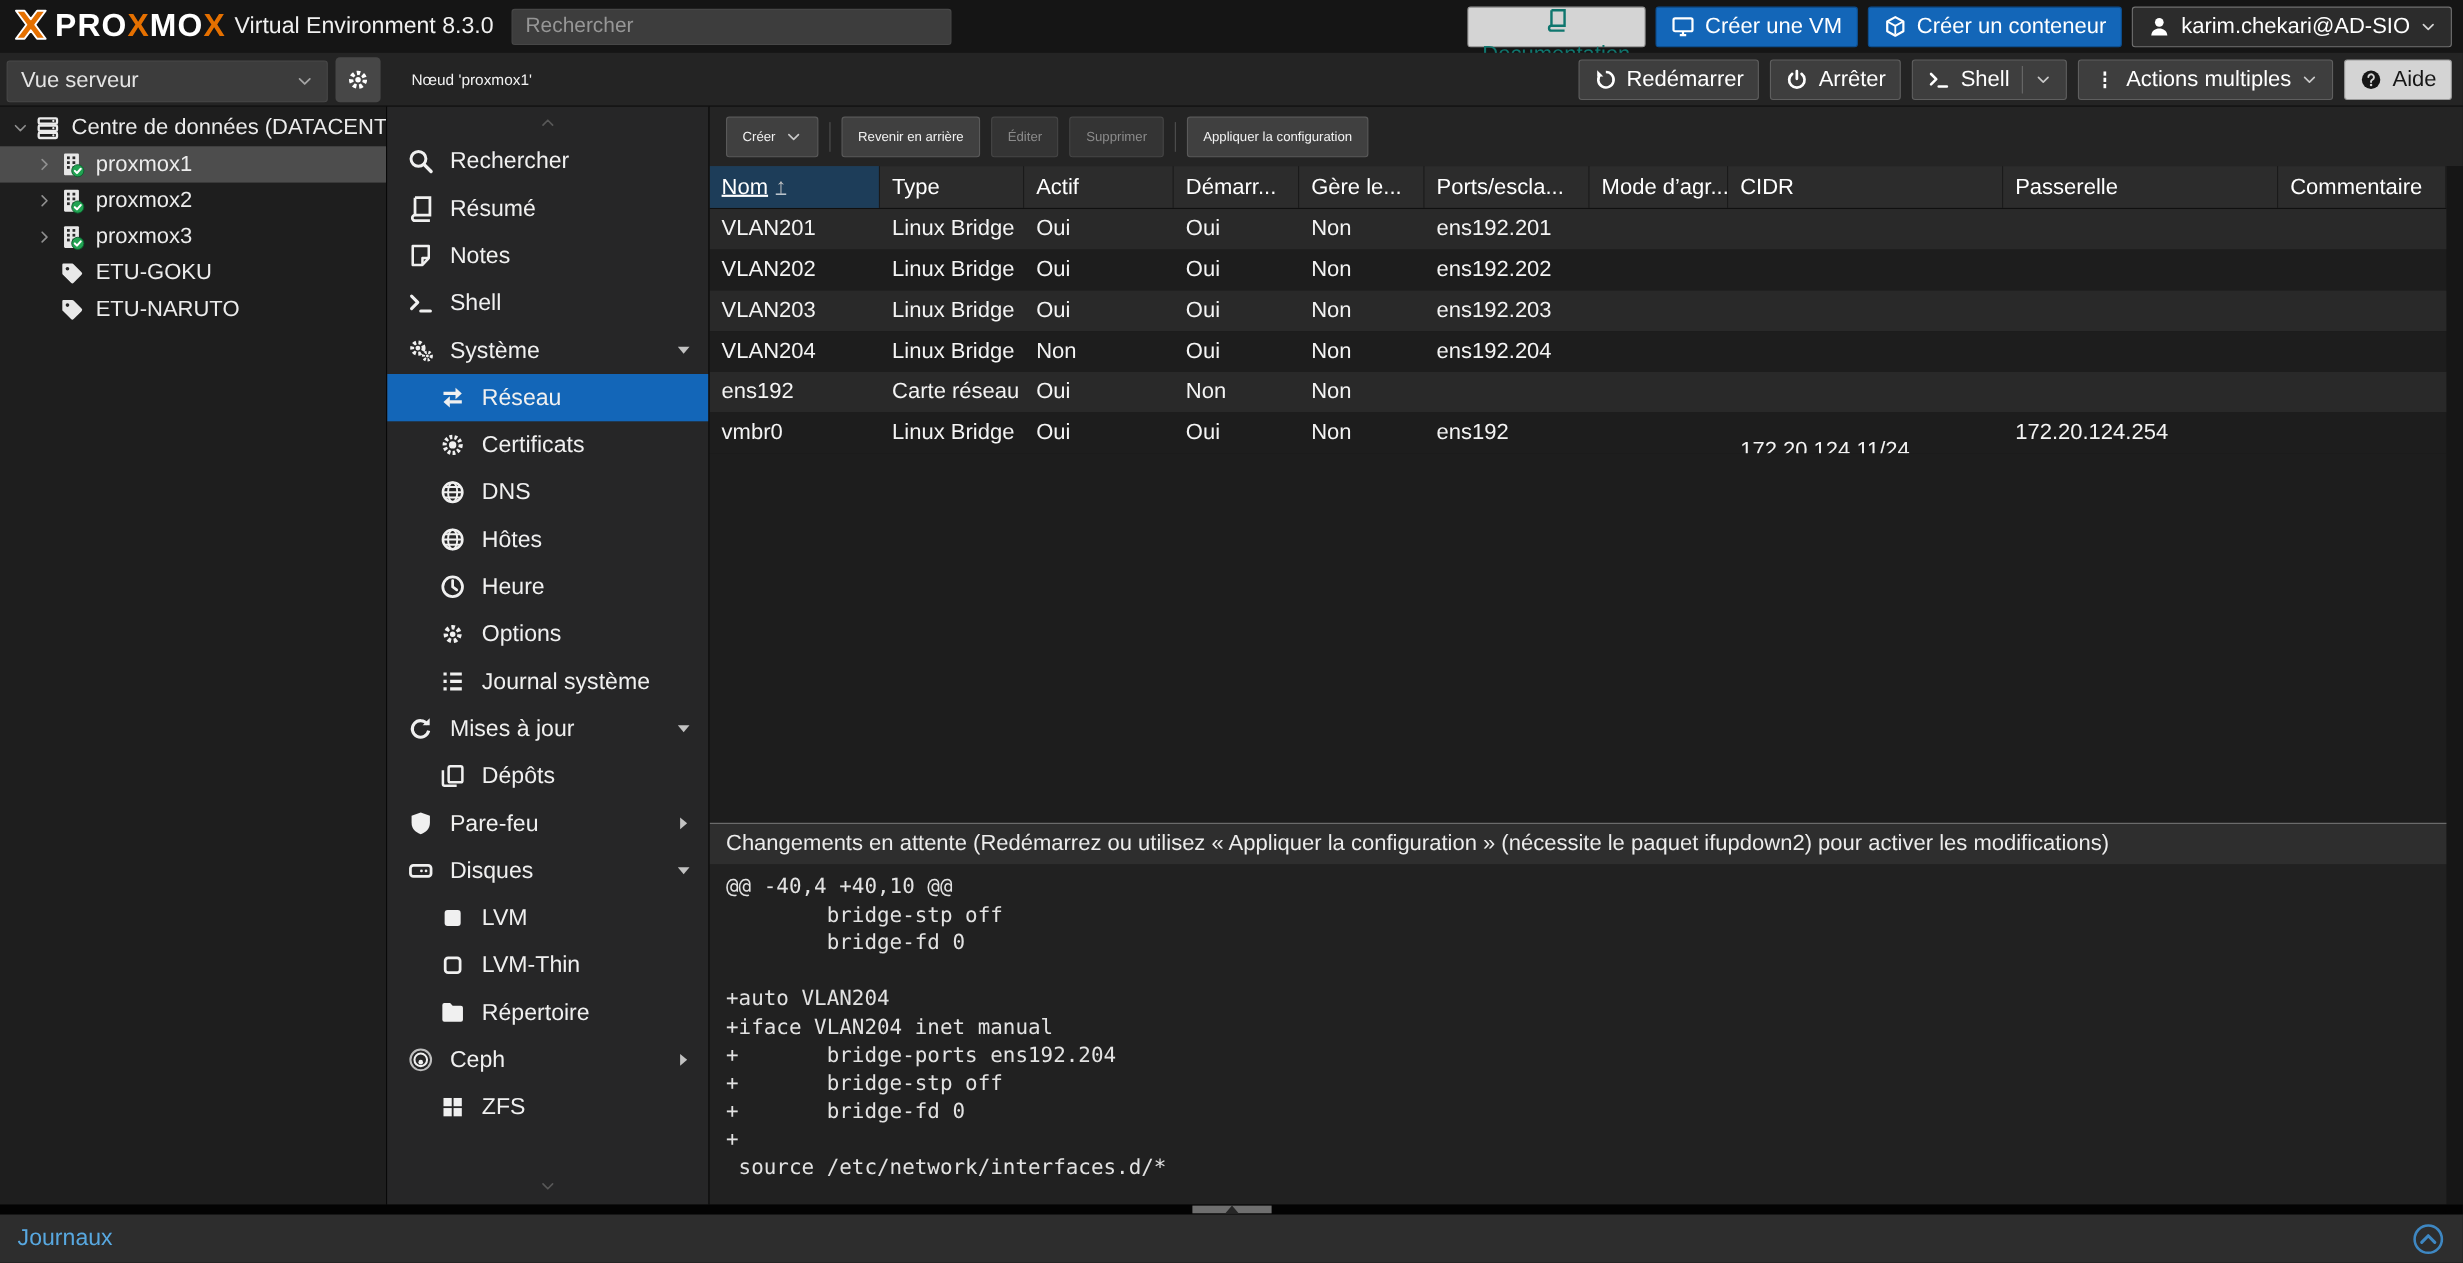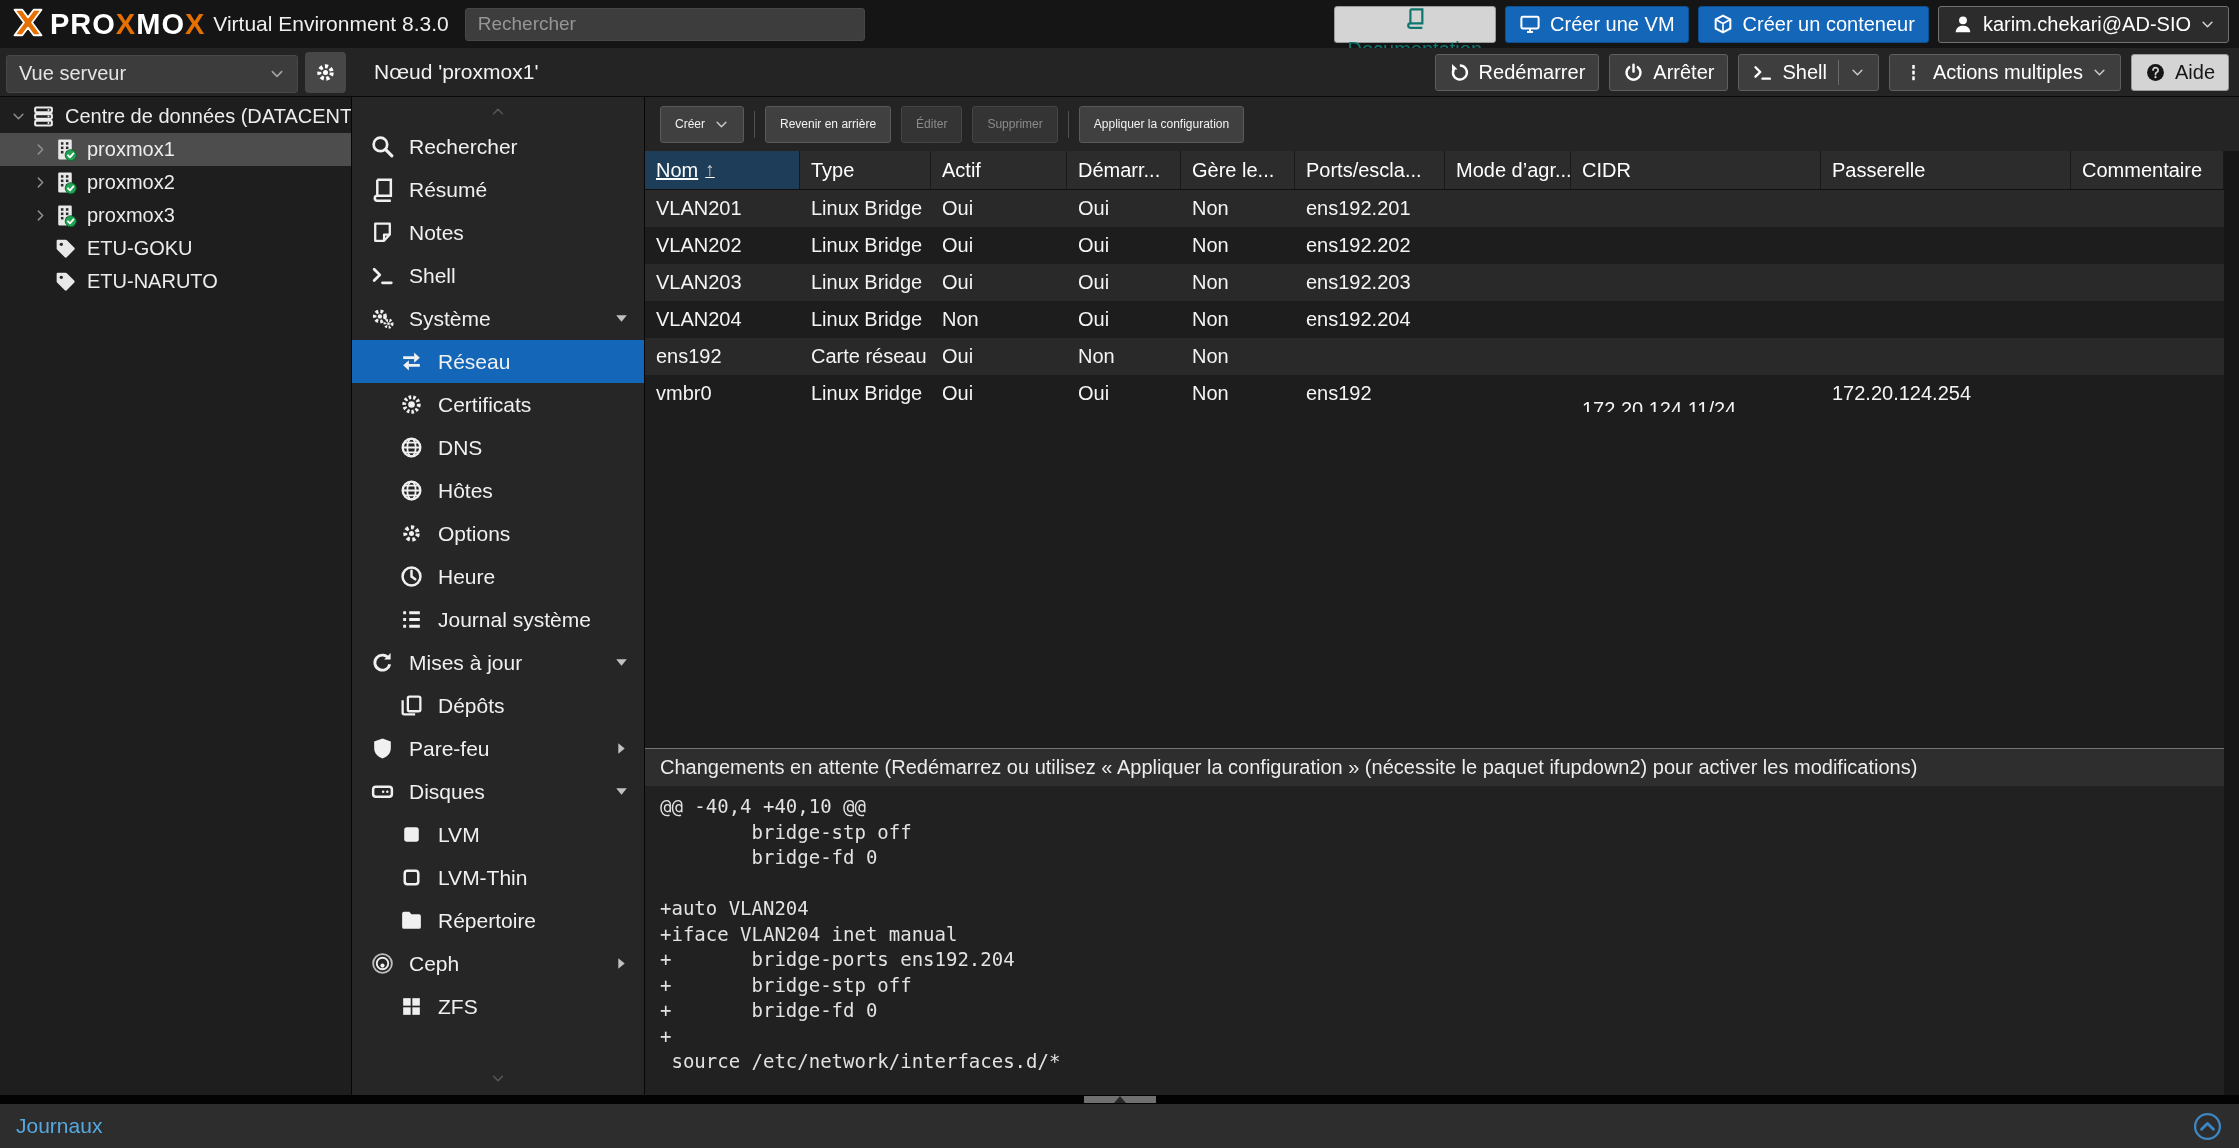--- a/index.html
+++ b/index.html
@@ -24,21 +24,21 @@
   .hbtn.primary{background:#1366b8;color:#fff;border:1px solid #0d4f91;}
   .hbtn.dark{background:#2c2c2c;color:#fff;border:1px solid #717171;}
 
   
   .subbar{flex:0 0 48px;background:#242424;display:flex;align-items:center;border-bottom:1px solid #090909;}
   .view-wrap{flex:0 0 352px;display:flex;align-items:flex-end;padding:0 6px;box-sizing:border-box;gap:7px;}
   .view-select{flex:1;height:38px;background:#3c3c3c;border:1px solid #484848;border-radius:3px;display:flex;align-items:center;padding:0 12px;font-size:20px;color:#e4e4e4;cursor:pointer;box-sizing:border-box;}
   .view-select .chev{margin-left:auto;width:16px;height:16px;color:#a5a5a5;}
   .gear-btn{width:41px;height:41px;background:#474747;border-radius:4px;display:flex;align-items:center;justify-content:center;color:#fff;cursor:pointer;}
   .gear-btn .ico{width:25px;height:25px;}
-  .node-title{margin-left:22px;font-size:21px;color:#f2f2f2;}
+  .node-title{margin-left:22px;font-size:14px;color:#f2f2f2;}
   .actions{margin-left:auto;display:flex;align-items:center;gap:10px;padding-right:10px;}
   .abtn{height:37px;background:#3e3e3e;border:1px solid #5f5f5f;border-radius:3px;display:inline-flex;align-items:center;gap:9px;padding:0 13px;font-size:20px;color:#fff;cursor:pointer;box-sizing:border-box;}
   .abtn.light{background:#d4d4d4;color:#161616;border-color:#9a9a9a;}
   .abtn .ico{width:21px;height:21px;}
   .abtn .chev{width:15px;height:15px;color:#c9c9c9;}
   .split-divider{width:1px;height:25px;background:#6a6a6a;margin:0 2px;}
 
   
   .body{flex:1;display:flex;min-height:0;}
   .tree-panel{flex:0 0 352px;background:#1e1e1e;border-right:1px solid #060606;padding-top:3px;box-sizing:border-box;overflow:hidden;}
@@ -463,37 +463,37 @@
                   <path d="M4 12h16M5.2 7.4h13.6M5.2 16.6h13.6" stroke="currentColor" stroke-width="1.7"></path>
                 </svg>
               </span>
             </span>
             <span>Hôtes</span>
           </div>
           <div class="mitem level1">
             <span class="micon">
               <span class="ico">
                 <svg viewBox="0 0 24 24">
+                  <circle cx="12" cy="12" r="8.6" fill="none" stroke="currentColor" stroke-width="2.4"></circle>
+                  <path d="M12 6.5V12l3.6 2.6" fill="none" stroke="currentColor" stroke-width="2.4" stroke-linecap="round"></path>
+                </svg>
+              </span>
+            </span>
+            <span>Heure</span>
+          </div>
+          <div class="mitem level1">
+            <span class="micon">
+              <span class="ico">
+                <svg viewBox="0 0 24 24">
                   <circle cx="12" cy="12" r="6" fill="none" stroke="currentColor" stroke-width="3.8" stroke-dasharray="3 2.4"></circle>
                   <circle cx="12" cy="12" r="2.4" fill="currentColor"></circle>
                 </svg>
               </span>
             </span>
             <span>Options</span>
-          </div>
-          <div class="mitem level1">
-            <span class="micon">
-              <span class="ico">
-                <svg viewBox="0 0 24 24">
-                  <circle cx="12" cy="12" r="8.6" fill="none" stroke="currentColor" stroke-width="2.4"></circle>
-                  <path d="M12 6.5V12l3.6 2.6" fill="none" stroke="currentColor" stroke-width="2.4" stroke-linecap="round"></path>
-                </svg>
-              </span>
-            </span>
-            <span>Heure</span>
           </div>
           <div class="mitem level1">
             <span class="micon">
               <span class="ico">
                 <svg viewBox="0 0 24 24">
                   <path d="M4 5.5h2.8M4 12h2.8M4 18.5h2.8" stroke="currentColor" stroke-width="2.8"></path>
                   <path d="M9.8 5.5H20M9.8 12H20M9.8 18.5H20" stroke="currentColor" stroke-width="2.8"></path>
                 </svg>
               </span>
             </span>

